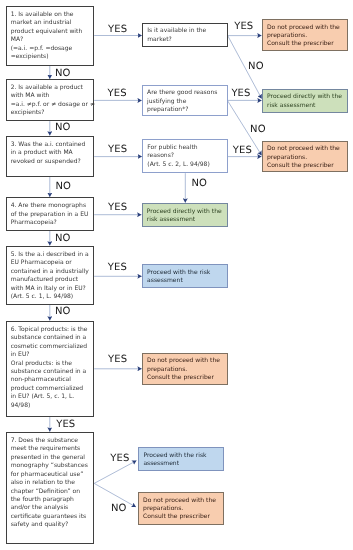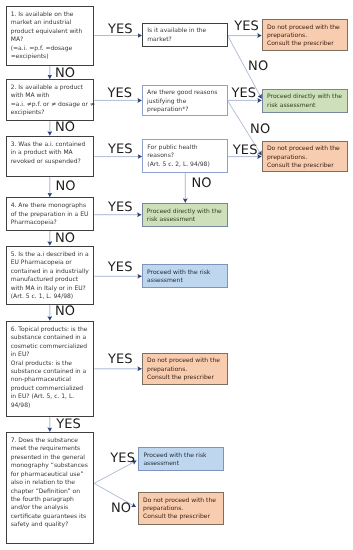--- a/index.html
+++ b/index.html
@@ -18,21 +18,21 @@
     text-align:left;
   }
   .node .tx{position:absolute;left:4.2px;top:3.7px;right:0px;}
   .q{border:1.1px solid #3f3f3f;}
   .mid{border:1px solid #8ea0cc;}
   .midblack{border:1.1px solid #3f3f3f;}
   .green{background:#cde0bb;border:1.1px solid #74879f;color:#2c4020;}
   .blue{background:#bfd7ee;border:1.1px solid #7f93bd;color:#1b2733;}
   .orange{background:#f8cdaf;border:1.1px solid #7e7061;color:#3a2116;}
   .lbl{
-    position:absolute;font-size:13px;line-height:9px;
+    position:absolute;font-size:10px;line-height:9px;
     color:#1a1a1a;white-space:nowrap;letter-spacing:0.1px;
   }
   svg#arrows{position:absolute;left:0;top:0;width:353px;height:550px;}
 </style>
 </head>
 <body>
 
 <div id="canvas">
 
   <svg id="arrows" viewBox="0 0 353 550">

